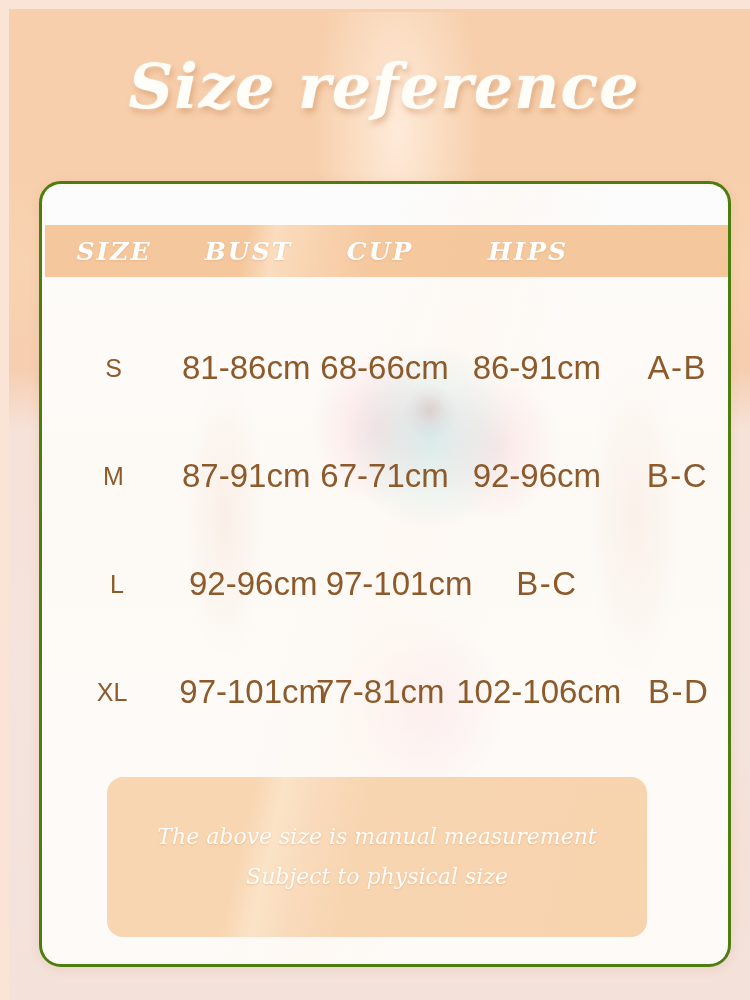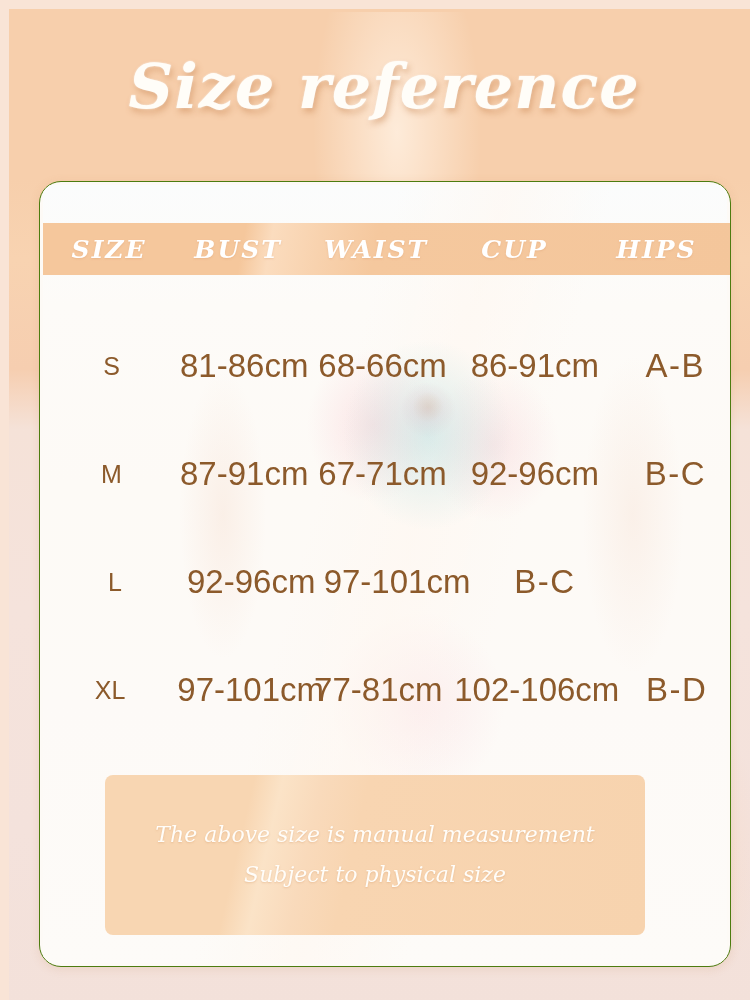--- a/index.html
+++ b/index.html
@@ -54,21 +54,21 @@
     text-shadow: 2px 4px 6px rgba(196,124,70,.45),
                  0 0 2px rgba(255,255,255,.9);
   }
 
   
   #card {
     position:absolute;
     left:30px; top:172px;
     width:692px; height:786px;
     border-radius:22px;
-    border:1px solid #4d7c0f;
+    border:3px solid #4d7c0f;
     background:#fdfaf6;
     overflow:hidden;
     box-shadow:0 2px 10px rgba(200,140,95,.18);
   }
 
   
   #card-photo {
     position:absolute; inset:0;
     background:
       radial-gradient(ellipse 125px 140px at 385px 250px, rgba(168,220,222,.42), rgba(168,220,222,0) 68%),
@@ -134,21 +134,21 @@
   .col-bust  { width:125px; }
   .col-waist { width:151px; }
   .col-hips  { width:158px; }
   .col-cup   { width:126px; }
 
   
   #note-box {
     position:absolute;
     left:62px; top:590px;
     width:540px; height:160px;
-    border-radius:8px;
+    border-radius:16px;
     background:
       linear-gradient(103deg,
         #f8d6b2 0%, #f8d6b2 26%,
         #fbe3c7 31%, #f9dabb 38%,
         #f8d5b1 46%, #f7d3ae 100%);
     display:flex;
     flex-direction:column;
     align-items:center;
     justify-content:center;
     gap:2px;
@@ -173,21 +173,20 @@
 
 <div id="title">Size reference</div>
 
 <div id="card">
 
   <div id="card-photo"></div>
 
   <div id="header-band">
     <div class="hcell col-size">SIZE</div>
     <div class="hcell col-bust">BUST</div>
-    <div class="hcell col-waist">WAIST</div>
     <div class="hcell col-cup">CUP</div>
     <div class="hcell col-hips">HIPS</div>
   </div>
 
   <div id="table-body">
 
     <div class="trow" style="top:71px;">
       <div class="tcell size-col col-size">S</div>
       <div class="tcell col-bust">81-86cm</div>
       <div class="tcell col-waist">68-66cm</div>

